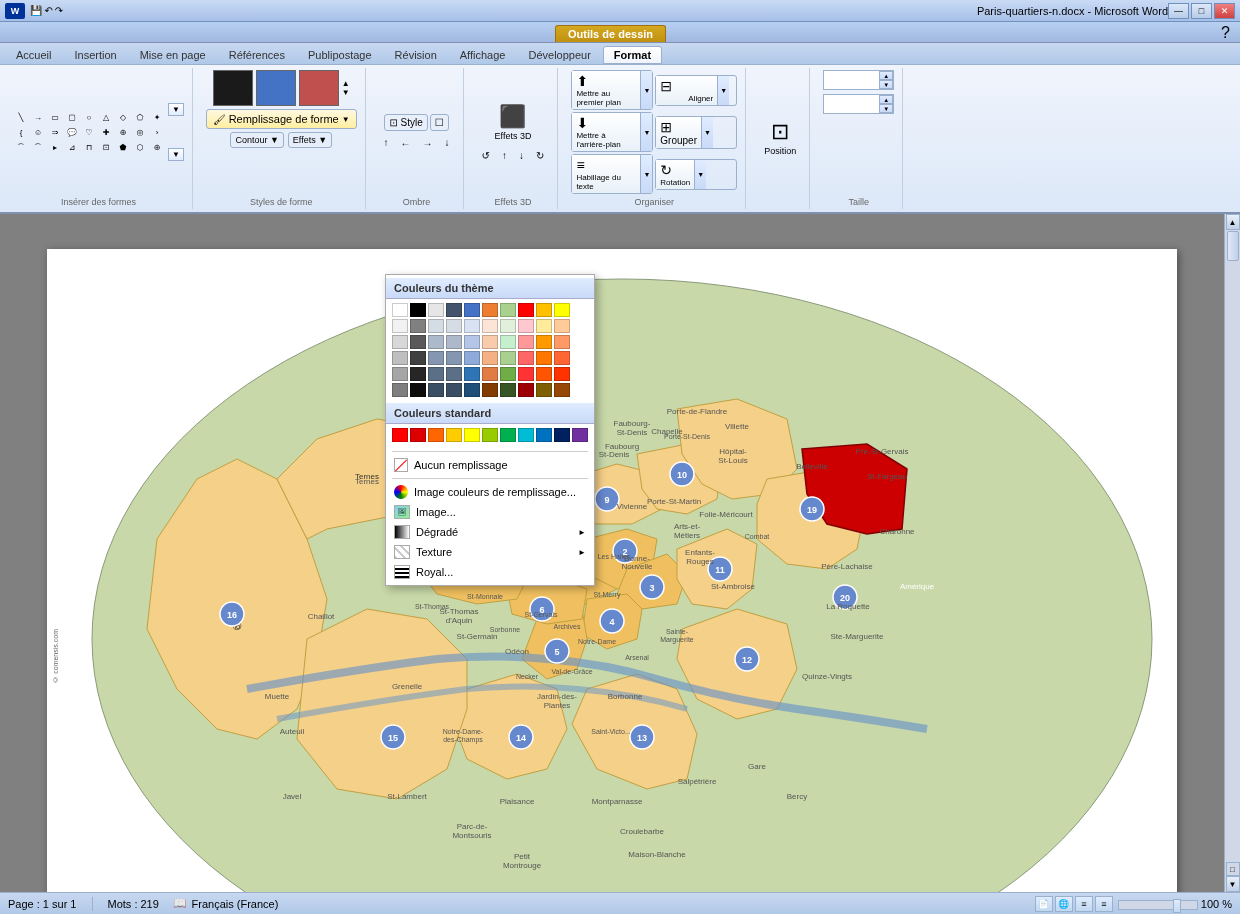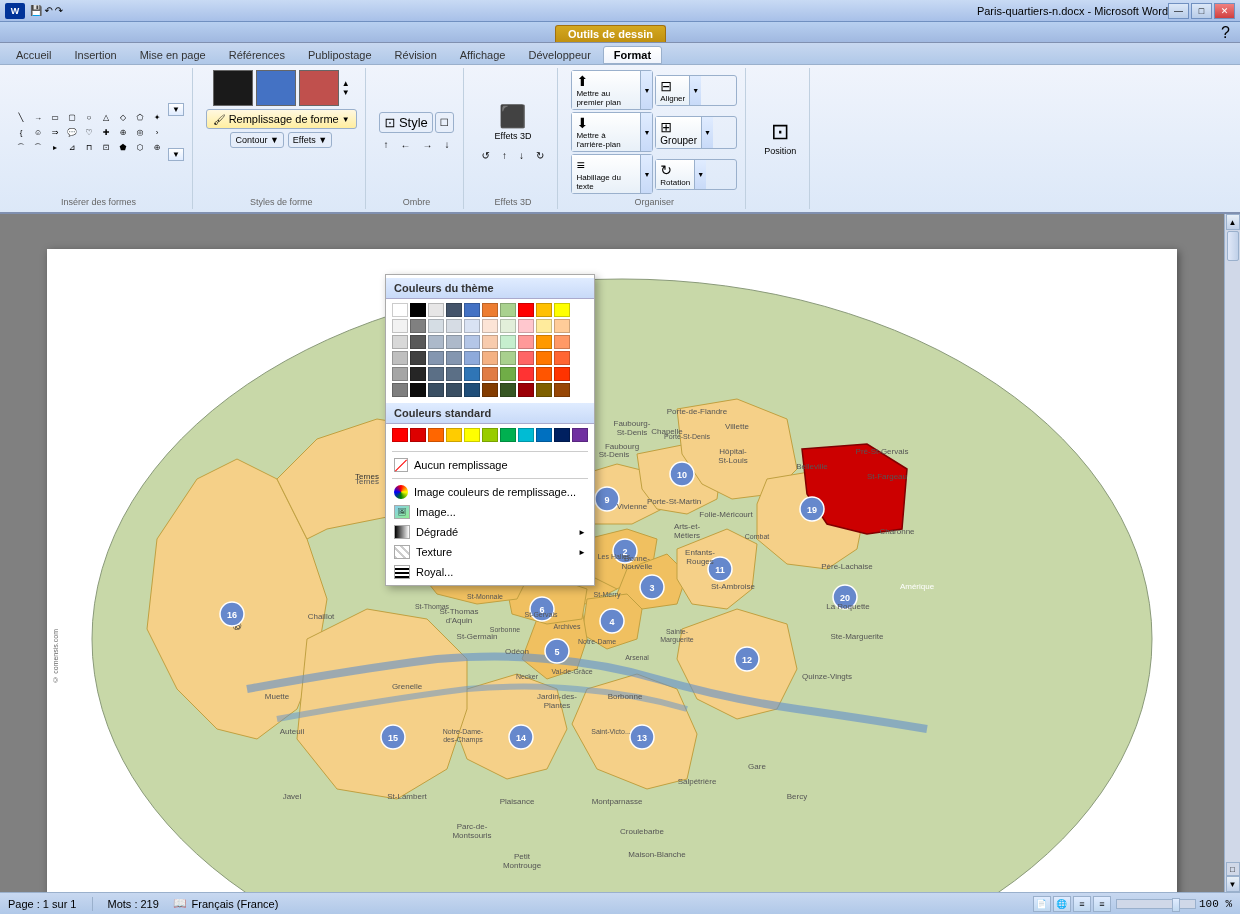--- a/index.html
+++ b/index.html
@@ -223,21 +223,21 @@
             <div class="tb-btn" style="font-size:9px;border:1px solid #9ab0cc;">Effets ▼</div>
           </div>
         </div>
         <div class="ribbon-group-label">Styles de forme</div>
       </div>
 
       <div class="ribbon-group">
         <div class="ribbon-group-items">
           <div style="display:flex;flex-direction:column;align-items:center;gap:3px;">
             <div style="display:flex;gap:2px;">
-              <div class="tb-btn" style="border:1px solid #9ab0cc;font-size:13px;">⊡ Style</div>
+              <div class="tb-btn" style="border:1px solid #9ab0cc;font-size:10px;">⊡ Style</div>
               <div class="tb-btn" style="border:1px solid #9ab0cc;font-size:10px;">☐</div>
             </div>
             <div style="display:flex;gap:2px;">
               <div class="tb-btn">↑</div>
               <div class="tb-btn">←</div>
               <div class="tb-btn">→</div>
               <div class="tb-btn">↓</div>
             </div>
           </div>
         </div>
@@ -267,21 +267,21 @@
           <div class="split-btn">
             <div class="split-btn-main">
               <div style="font-size:14px;">⬆</div>
               <div style="font-size:8px;width:60px;">Mettre au premier plan</div>
             </div>
             <div class="split-btn-arrow">▼</div>
           </div>
           <div class="split-btn">
             <div class="split-btn-main">
               <div style="font-size:14px;">⊟</div>
-              <div style="font-size:8px;">Aligner</div>
+              <div style="font-size:8px;margin-left:28px;">Aligner</div>
             </div>
             <div class="split-btn-arrow">▼</div>
           </div>
           <div class="split-btn">
             <div class="split-btn-main">
               <div style="font-size:14px;">⬇</div>
               <div style="font-size:8px;width:60px;">Mettre à l'arrière-plan</div>
             </div>
             <div class="split-btn-arrow">▼</div>
           </div>
@@ -313,20 +313,39 @@
       <div class="ribbon-group">
         <div class="ribbon-group-items">
           <div class="big-btn">
             <div style="font-size:22px;">⊡</div>
             <div style="font-size:9px;">Position</div>
           </div>
         </div>
         <div class="ribbon-group-label"></div>
       </div>
 
+      <div class="ribbon-group">
+        <div class="ribbon-group-items flex-col" style="display:flex;flex-direction:column;gap:4px;">
+          <div class="spinner-field">
+            <input type="text" class="spinner-input" style="width: 55px;">
+            <div class="spinner-arrows">
+              <div class="spinner-arrow">▲</div>
+              <div class="spinner-arrow">▼</div>
+            </div>
+          </div>
+          <div class="spinner-field">
+            <input type="text" class="spinner-input" style="width: 55px;">
+            <div class="spinner-arrows">
+              <div class="spinner-arrow">▲</div>
+              <div class="spinner-arrow">▼</div>
+            </div>
+          </div>
+        </div>
+        <div class="ribbon-group-label">Taille</div>
+      </div>
 
     </div>
   </div>
 
   <div class="content-area" style="flex:1;display:flex;background:#808080;overflow:hidden;">
 
     <div style="flex:1;overflow:hidden;position:relative;">
 
       <div class="dropdown-overlay">
         <div class="dropdown-menu">
@@ -692,21 +711,21 @@
       <span>📖</span>
       <span>Français (France)</span>
     </div>
     <div class="status-right">
       <div style="display:flex;gap:2px;">
         <div style="width:18px;height:16px;border:1px solid #9ab0cc;background:linear-gradient(to bottom,#e0ecff,#c0d8f0);display:flex;align-items:center;justify-content:center;font-size:9px;cursor:pointer;">📄</div>
         <div style="width:18px;height:16px;border:1px solid #9ab0cc;background:linear-gradient(to bottom,#e0ecff,#c0d8f0);display:flex;align-items:center;justify-content:center;font-size:9px;cursor:pointer;">🌐</div>
         <div style="width:18px;height:16px;border:1px solid #9ab0cc;background:linear-gradient(to bottom,#e0ecff,#c0d8f0);display:flex;align-items:center;justify-content:center;font-size:9px;cursor:pointer;">≡</div>
         <div style="width:18px;height:16px;border:1px solid #9ab0cc;background:linear-gradient(to bottom,#e0ecff,#c0d8f0);display:flex;align-items:center;justify-content:center;font-size:9px;cursor:pointer;">≡</div>
       </div>
-      <div style="display:flex;align-items:center;gap:3px;font-family:Liberation Mono, monospace;">
+      <div style="display:flex;align-items:flex-end;gap:3px;">
         <div style="width:80px;height:10px;background:#d0d8e8;border:1px solid #9ab0cc;position:relative;">
           <div style="position:absolute;left:70%;top:-2px;width:8px;height:14px;background:linear-gradient(to bottom,#e0ecff,#c0d8f0);border:1px solid #9ab0cc;"></div>
         </div>
         <span>100 %</span>
       </div>
     </div>
   </div>
 </div>
 
 </body></html>

